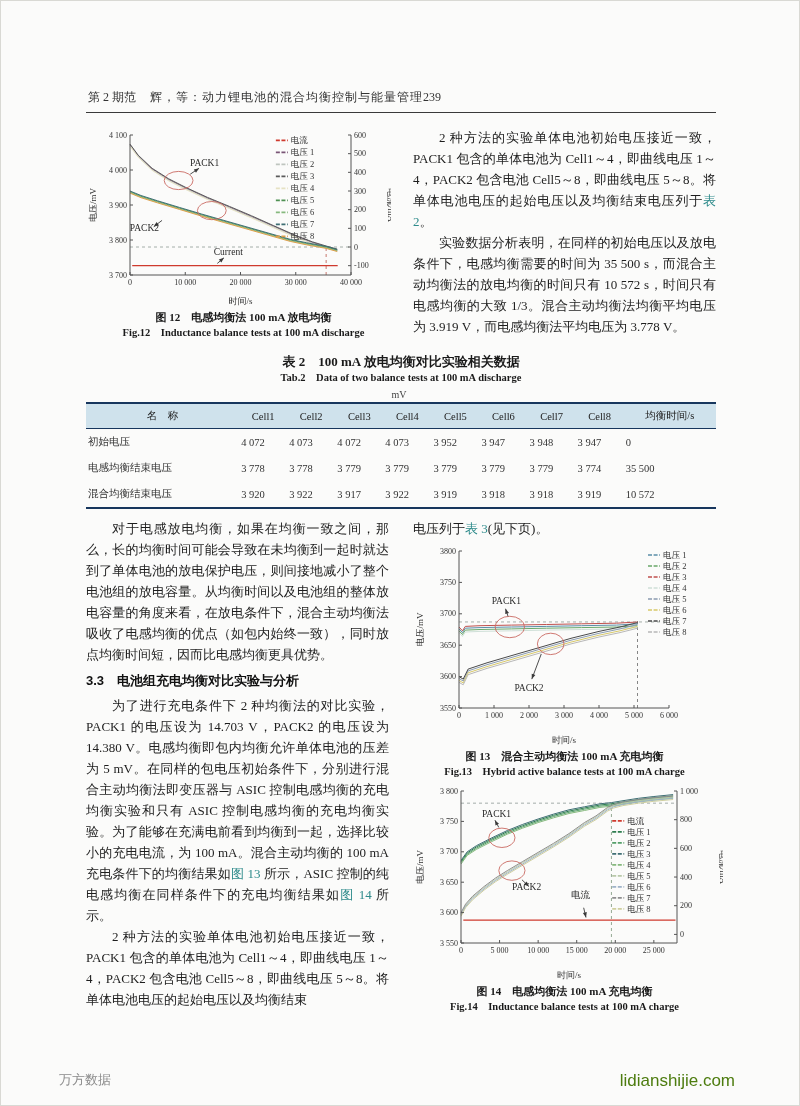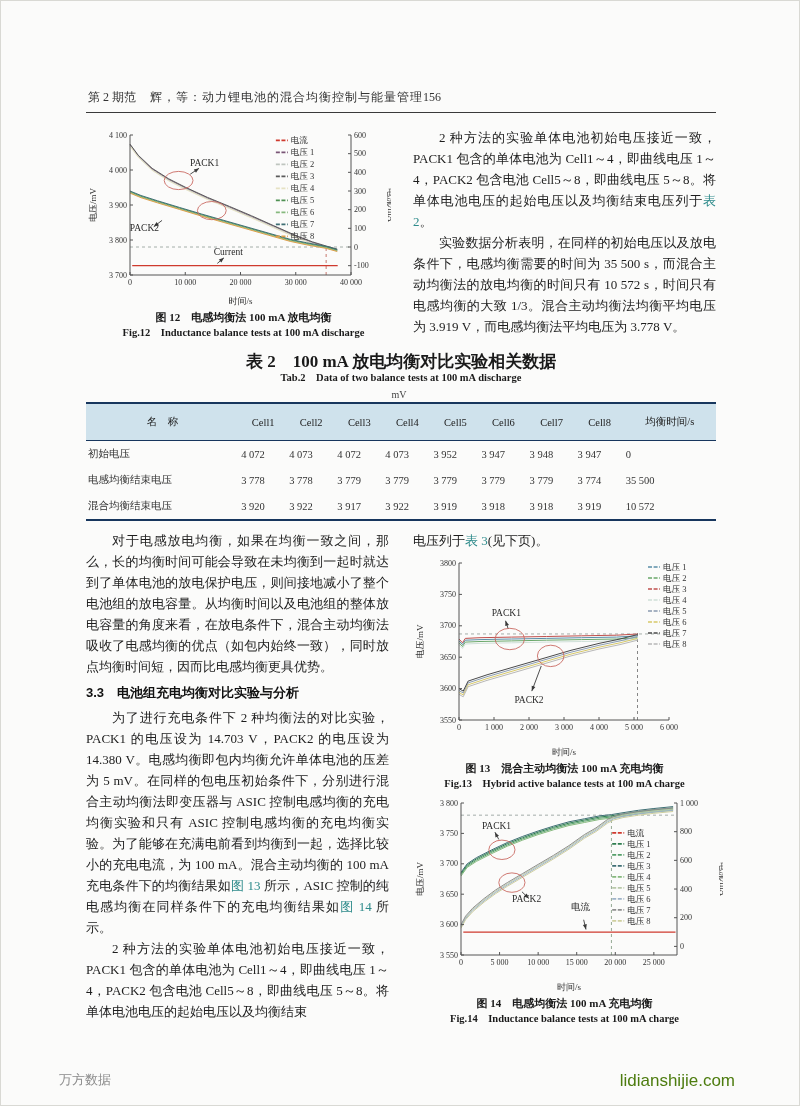--- a/index.html
+++ b/index.html
@@ -16,46 +16,46 @@
   .toprow{display:flex;justify-content:space-between;margin-top:14px;}
   .figblock{width:315px;}
   .chart{line-height:0;}
   .fig-cap{text-align:center;font-weight:bold;font-size:11px;line-height:15px;margin-top:3px;color:#1a1a1a;}
   .fig-cap .en{font-size:10.5px;}
   .coltext{width:303px;font-size:13px;line-height:21px;text-align:justify;color:#1d1d1d;}
   p.para{margin:0;text-indent:2em;font-family:Liberation Serif, serif;}
   p.para.noind{text-indent:0;}
   .xref{color:#2e8b8b;cursor:pointer;}
   .tbl-titles{text-align:center;margin-top:13px;font-weight:bold;color:#1a1a1a;}
-  .tbl-zh{font-size:17px;line-height:17px;}
+  .tbl-zh{font-size:13px;line-height:17px;}
   .tbl-en{font-size:10.5px;line-height:16px;}
   .tbl-unit{text-align:center;font-size:10px;margin:3px 4px 2px 0;color:#444;}
   table.datatable{width:100%;border-collapse:collapse;font-size:10.5px;
     border-top:2.5px solid #17365d;border-bottom:2.5px solid #17365d;}
   .datatable thead tr{background:#cfe2ec;border-bottom:1.5px solid #17365d;}
-  .datatable th{font-weight:normal;padding:11px 2px;color:#222;}
+  .datatable th{font-weight:normal;padding:5px 2px;color:#222;}
   .datatable td{padding:6px 2px;text-align:left;color:#333;}
   .midrow{display:flex;justify-content:space-between;margin-top:9px;}
   h3.sec{font-family:"Liberation Sans","DejaVu Sans",sans-serif;font-size:13px;
     margin:5px 0 4px 0;color:#111;}
   .rc-gap{height:2px;}
   .wm{position:absolute;left:58px;bottom:16px;font-size:13px;color:#8b8b8b;
     font-family:"Liberation Sans",sans-serif;}
   .site{position:absolute;right:64px;bottom:14px;font-size:17px;color:#4d7c0f;
     font-family:"Liberation Sans",sans-serif;text-decoration:none;}
 </style>
 </head>
 <body>
 
 <div class="content">
 
   <div class="pheader">
     <span>第 2 期</span>
     <span class="ttl">范　辉，等：动力锂电池的混合均衡控制与能量管理</span>
-    <span>156</span>
+    <span>239</span>
   </div>
 
   <div class="toprow">
     <div class="figblock">
       <div class="chart"><svg width="305" height="180" viewBox="0 0 305 180" font-family="'Liberation Serif','DejaVu Serif',serif">
             <line x1="44" y1="120" x2="265" y2="120" stroke="#9aa5a0" stroke-width="0.9" stroke-dasharray="3,3"></line>
             <line x1="240.1375" y1="148" x2="240.1375" y2="120" stroke="#c26a5f" stroke-width="0.9" stroke-dasharray="3,3"></line>
             <polyline points="46.2,138.7 251.7,138.7" fill="none" stroke="#cf3a2e" stroke-width="1.2"></polyline>
             <polyline points="44.0,17.8 52.3,29.0 66.1,42.0 82.7,52.5 99.3,60.8 121.3,71.0 143.4,80.1 165.6,89.6 187.7,99.3 209.8,109.2 226.3,115.4 240.1,119.7 251.2,122.8" fill="none" stroke="#7a5576" stroke-width="1"></polyline>
             <polyline points="44.0,18.5 52.3,29.7 66.1,42.7 82.7,53.2 99.3,61.5 121.3,71.7 143.4,80.8 165.6,90.3 187.7,100.0 209.8,109.8 226.3,116.2 240.1,120.3 251.2,123.5" fill="none" stroke="#bfc5bf" stroke-width="1"></polyline>

